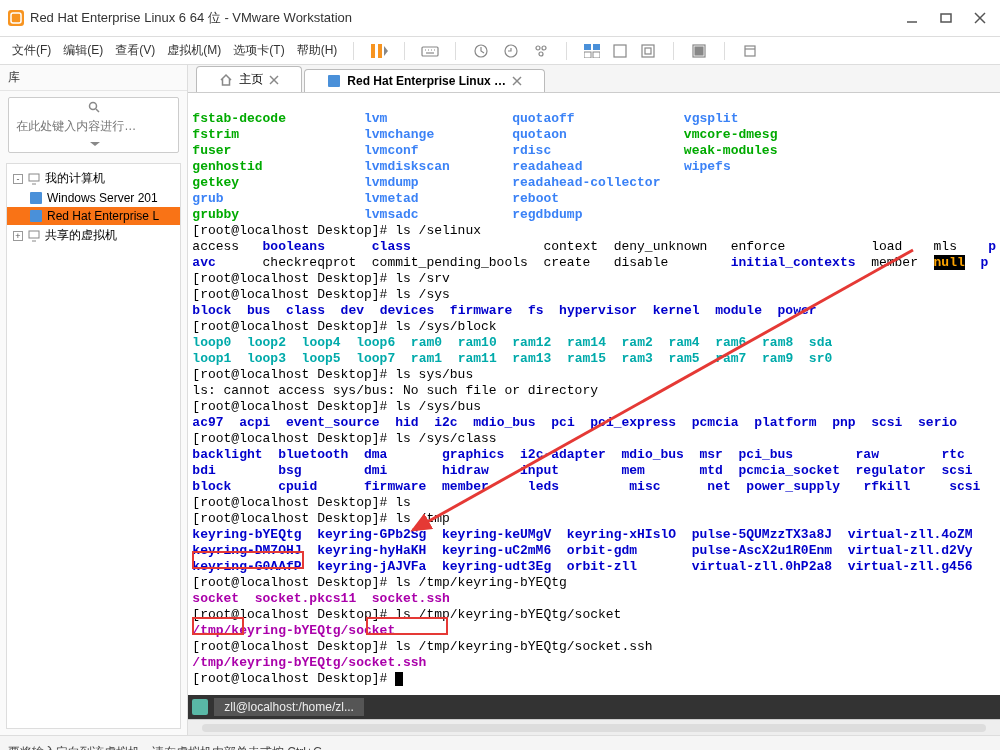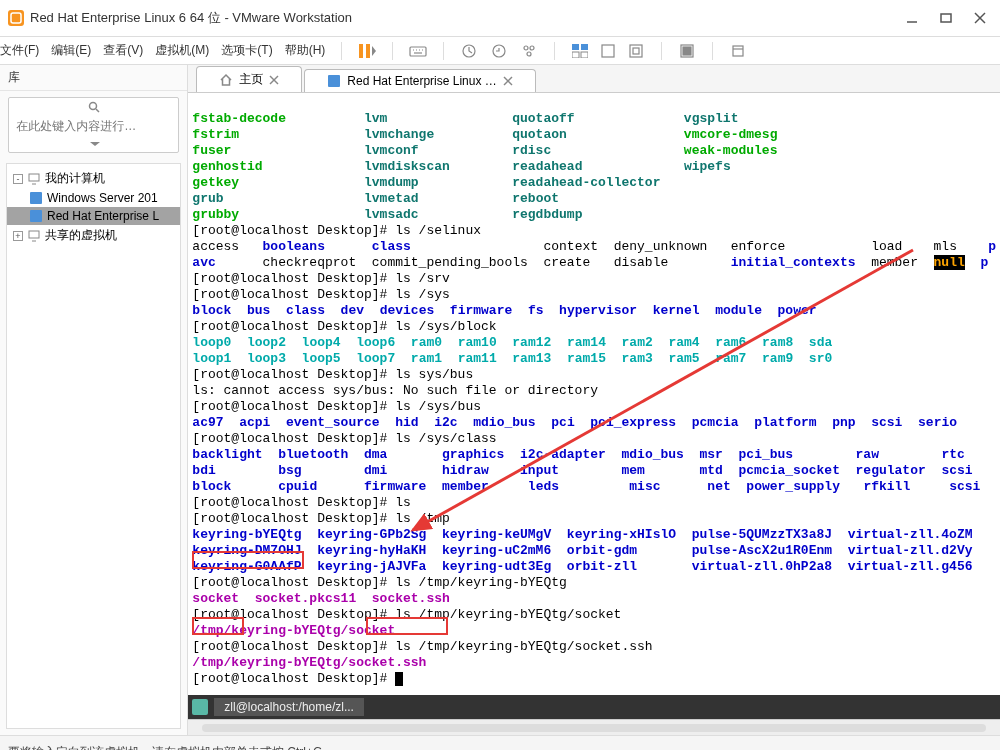--- a/index.html
+++ b/index.html
@@ -5,53 +5,53 @@
 * { box-sizing: border-box; margin: 0; padding: 0; }
 body { font-family: "Segoe UI", "Microsoft YaHei", sans-serif; font-size: 12px; background: #f0f0f0; width: 1000px; height: 750px; overflow: hidden; position: relative; }
 
 .titlebar { height: 30px; background: #fff; display: flex; align-items: center; padding: 18px 8px; border-bottom: 1px solid #ddd; }
 .titlebar .app-icon { width: 16px; height: 16px; background: #f79420; border-radius: 3px; margin-right: 6px; display: flex; align-items: center; justify-content: center; }
 .titlebar .app-icon svg { width: 12px; height: 12px; }
 .titlebar .title { flex: 1; color: #333; font-size: 13px; }
 .titlebar .winbtns { display: flex; gap: 22px; padding-right: 6px; }
 .titlebar .winbtn { width: 12px; height: 12px; stroke: #555; stroke-width: 1.5; fill: none; cursor: pointer; }
 
-.menubar { height: 28px; background: #fff; display: flex; align-items: center; padding: 0 0; gap: 12px; border-bottom: 1px solid #ddd; }
+.menubar { height: 28px; background: #fff; display: flex; align-items: center; padding: 0 12px; gap: 12px; border-bottom: 1px solid #ddd; }
 .menubar .menu { cursor: pointer; color: #333; }
 .menubar .sep { width: 1px; height: 18px; background: #ddd; margin: 0 4px; }
 .menubar .tb-icon { width: 18px; height: 18px; display: inline-flex; align-items: center; justify-content: center; cursor: pointer; }
 .menubar .tb-group { display: flex; gap: 10px; align-items: center; }
 .pause-icon { display: flex; gap: 3px; }
 .pause-icon span { width: 4px; height: 14px; background: #f79420; }
 .right-tri { width: 0; height: 0; border-top: 5px solid transparent; border-bottom: 5px solid transparent; border-left: 4px solid #888; margin-left: 2px; }
 
 .main-area { display: flex; height: calc(750px - 30px - 28px - 22px); }
 
 .library { width: 200px; background: #fafafa; border-right: 1px solid #ddd; display: flex; flex-direction: column; }
 .library .lib-hdr { padding: 4px 8px; font-size: 12px; color: #333; border-bottom: 1px solid #e5e5e5; }
 .library .search-box { margin: 6px 8px; border: 1px solid #ccc; border-radius: 2px; display: flex; align-items: center; padding: 3px 6px; gap: 6px; background: #fff; flex-direction: column; }
 .library .search-box input { border: none; outline: none; flex: 1; font-size: 12px; color: #666; background: transparent; }
 .tree { flex: 1; border: 1px solid #ddd; margin: 4px 6px 6px 6px; background: #fff; padding: 4px 0; overflow: auto; position: relative; font-size: 12px; }
 .tree-item { display: flex; align-items: center; padding: 2px 6px; gap: 4px; cursor: pointer; white-space: nowrap; }
 .tree-item.indent1 { padding-left: 22px; }
-.tree-item.selected { background: #a3a3a3; }
+.tree-item.selected { background: #f97316; }
 .tree-toggle { width: 10px; height: 10px; border: 1px solid #999; font-size: 9px; line-height: 8px; text-align: center; color: #555; background: #fff; }
 .tree-icon { width: 14px; height: 14px; display: inline-block; }
 .vm-icon { fill: #4a90d9; }
 
 .content { flex: 1; display: flex; flex-direction: column; background: #fff; position: relative; }
 .tabbar { height: 28px; display: flex; align-items: flex-end; padding: 0 8px; gap: 2px; border-bottom: 1px solid #ccc; background: #f5f5f5; }
 .tab { display: flex; align-items: center; gap: 6px; padding: 4px 22px; border: 1px solid #bbb; border-bottom: none; border-radius: 4px 4px 0 0; font-size: 12px; cursor: pointer; background: #fff; }
-.tab.active { font-weight: normal; }
+.tab.active { font-weight: bold; }
 .tab .tab-close { width: 10px; height: 10px; stroke: #888; stroke-width: 1.5; }
 .home-icon { width: 14px; height: 14px; stroke: #888; fill: none; stroke-width: 1.5; }
 
 .terminal { flex: 1; background: #fff; font-family: "Consolas","Courier New",monospace; font-size: 13px; line-height: 16px; overflow: auto; padding: 2px 4px; white-space: pre; color: #000; }
 .c-grn { color: #00aa00; font-weight: bold; }
-.c-tl  { color: #0f766e; font-weight: bold; }
+.c-tl  { color: #3b82f6; font-weight: bold; }
 .c-blu { color: #0000cc; font-weight: bold; }
 .c-cy  { color: #00aaaa; font-weight: bold; }
 .c-inv { background: #000; color: #ffa500; font-weight: bold; }
 .c-mag { color: #aa00aa; font-weight: bold; }
 .cursor-blk { display: inline-block; width: 8px; height: 14px; background: #000; vertical-align: text-bottom; }
 
 .annot-arrow { position: absolute; pointer-events: none; z-index: 50; }
 .annot-box { position: absolute; border: 2px solid #e53935; pointer-events: none; z-index: 50; }
 
 .taskbar { height: 24px; background: #333; display: flex; align-items: center; padding: 0 4px; gap: 6px; }

